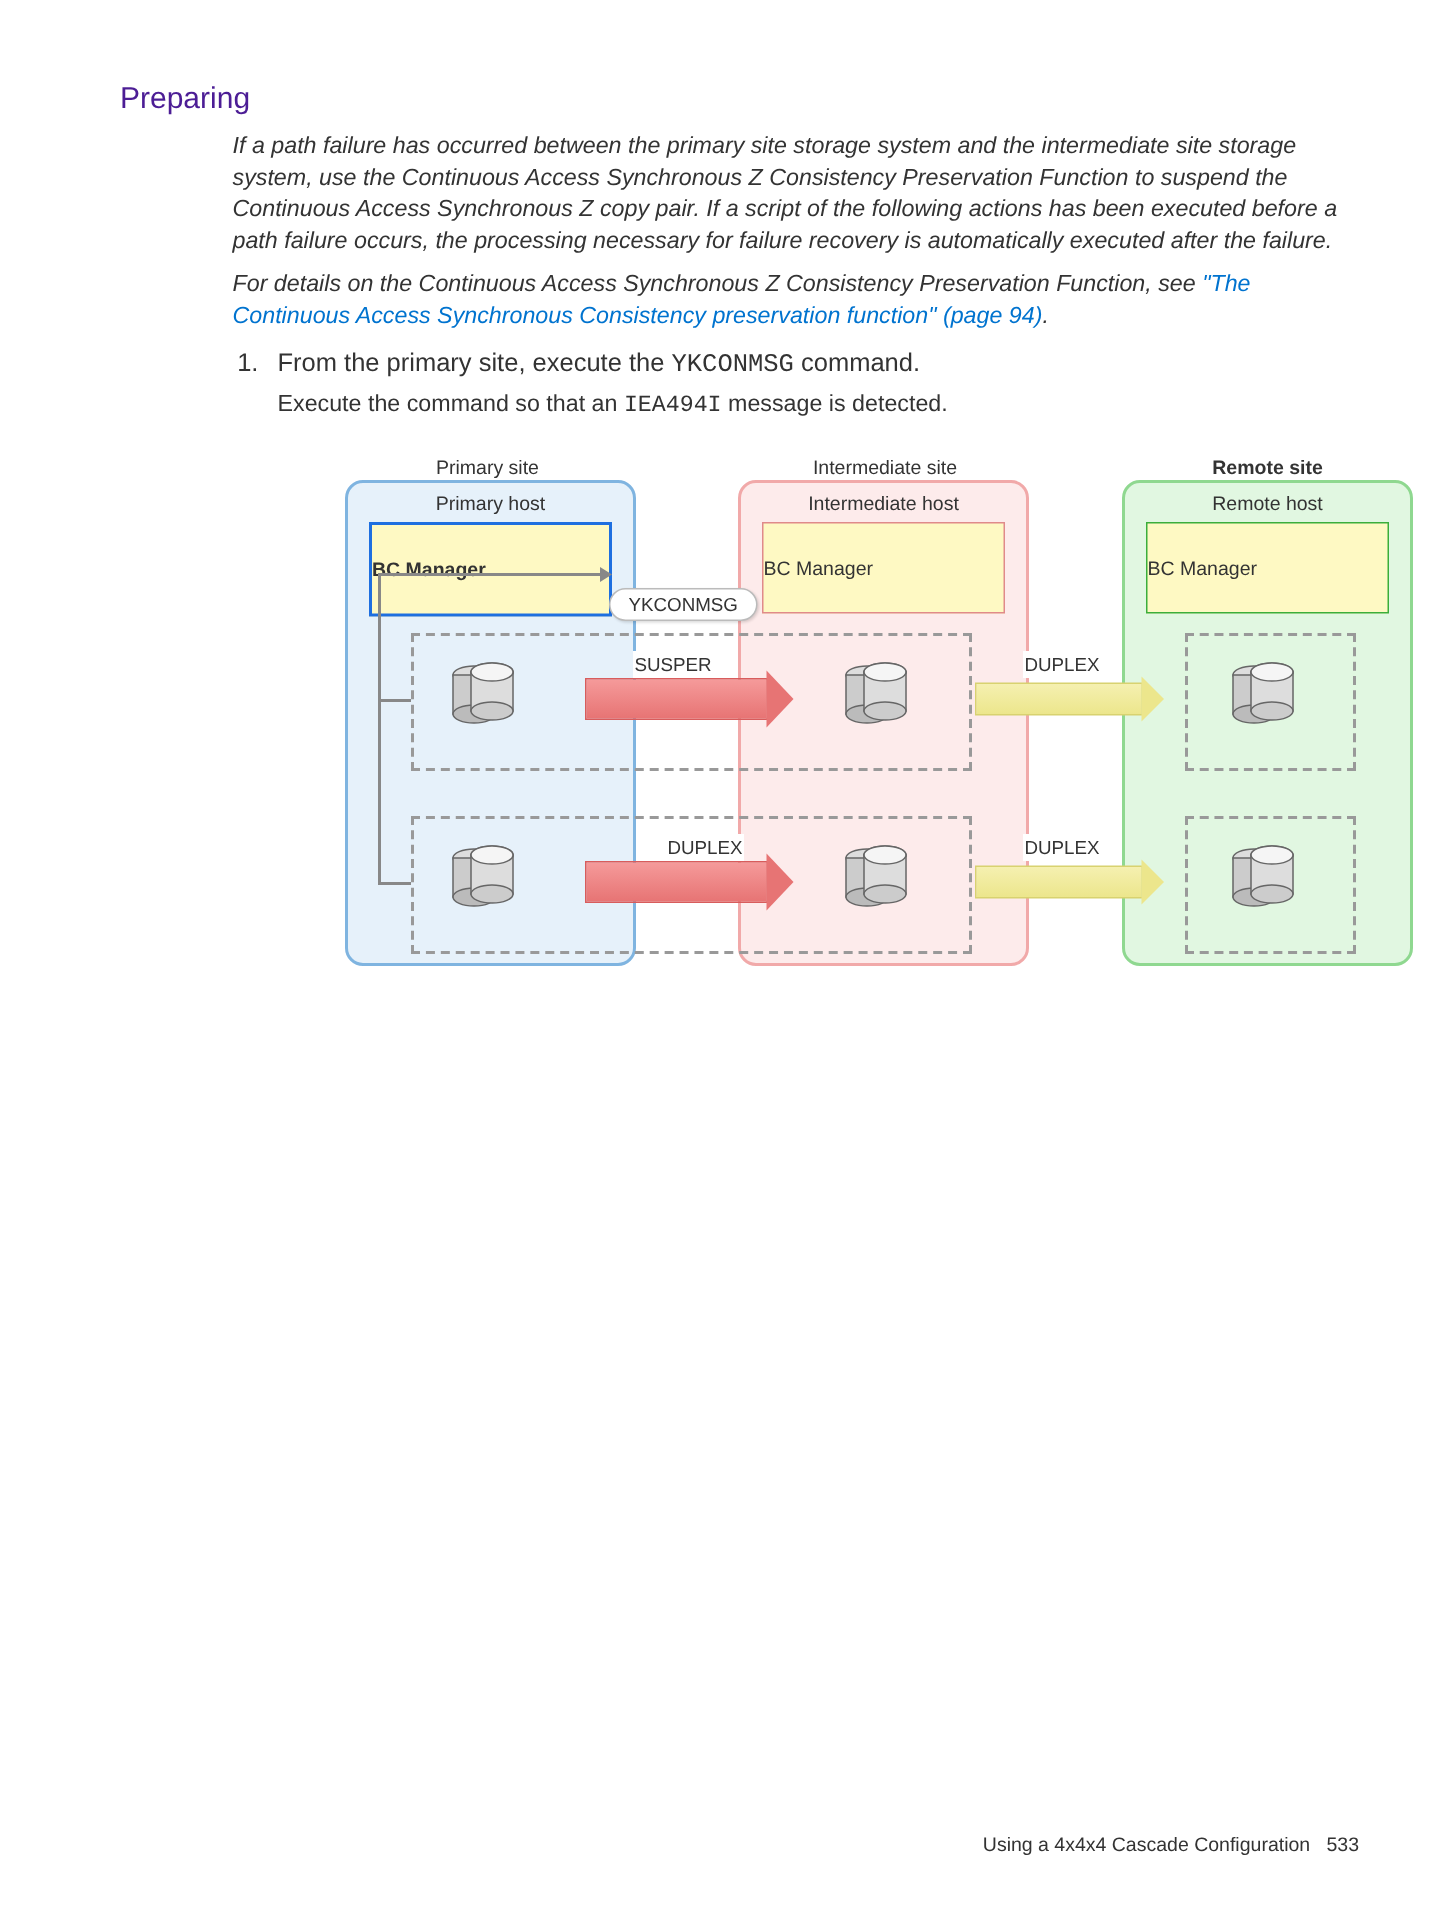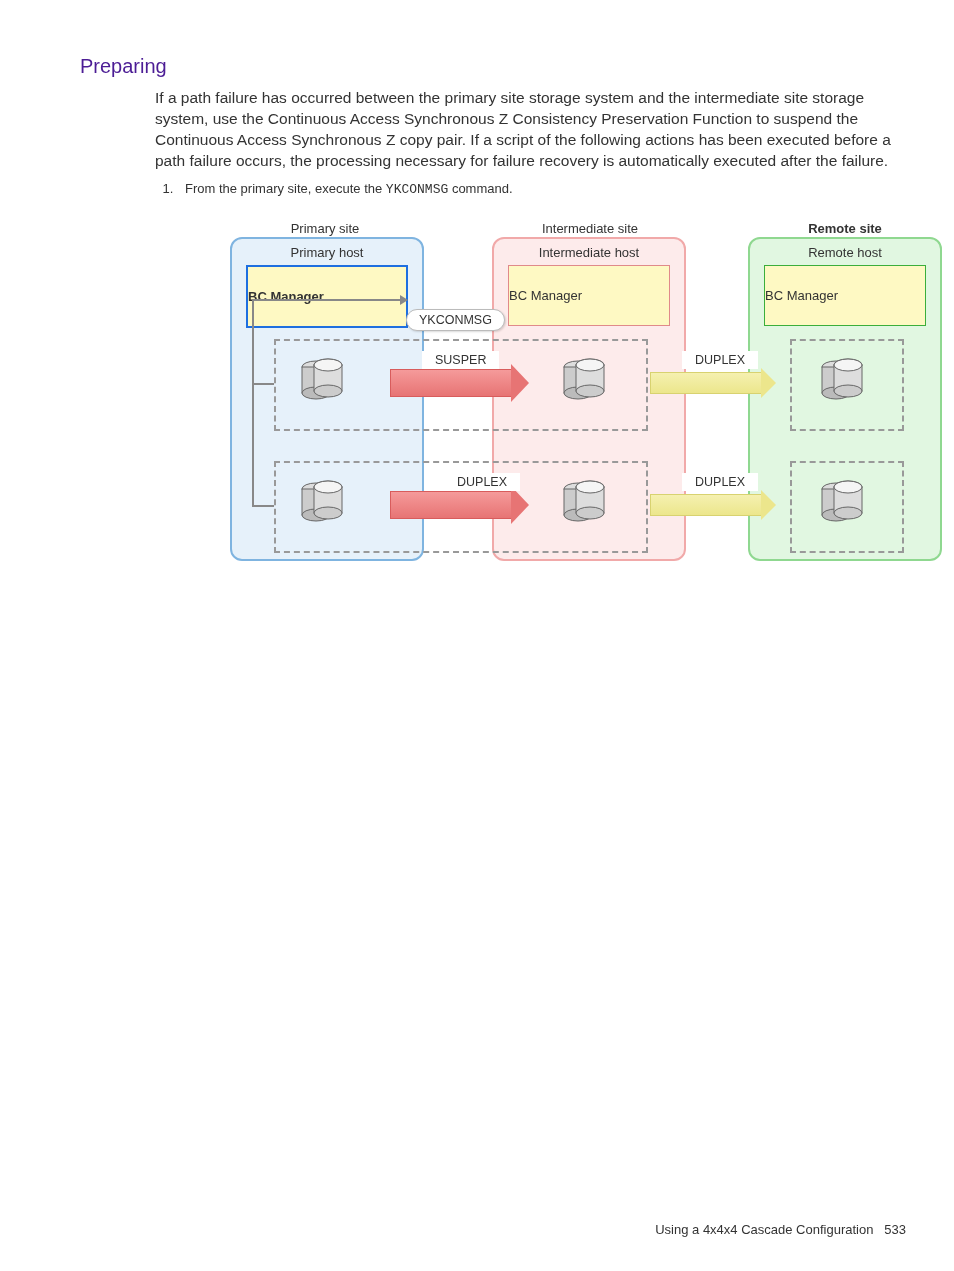--- a/index.html
+++ b/index.html
@@ -21,28 +21,29 @@
     font-weight: 400;
     font-size: 20px;
     margin: 0 0 10px 0;
   }
   .body-text {
     margin-left: 75px;
     margin-right: 10px;
     font-size: 15.5px;
     line-height: 1.35;
     color: #333;
+    font-style: italic;
   }
   .body-text p { margin: 0 0 8px 0; }
   a.link { color: #0073CF; text-decoration: none; }
   ol.steps {
     margin: 6px 0 0 75px;
     padding-left: 22px;
   }
-  ol.steps li { padding-left: 8px; margin-bottom: 4px; font-size: 13px; line-height:1.4;}
+  ol.steps li { padding-left: 8px; margin-bottom: 4px; font-size: 17px; line-height:1.4;}
   .substep { margin-left: 105px; font-size:15.5px; line-height:1.4; }
   code.mono { font-family: "Courier New", monospace; }
 
   
   .diagram-wrap {
     margin: 18px 0 0 150px;
     width: 760px;
   }
   .diagram {
     position: relative;
@@ -88,21 +89,21 @@
     position:absolute; width:54px; height:48px;
   }
   .db svg { width:100%; height:100%; }
 
   .pill {
     position:absolute; background:#fff; border:1px solid #bbb;
     border-radius: 14px; font-size:12.5px; padding:3px 12px;
     box-shadow: 1px 1px 2px rgba(0,0,0,0.15);
   }
   .state-label {
-    position:absolute; background:#fff; font-size:12.5px; padding:1px 12px;
+    position:absolute; background:#fff; font-size:12.5px; padding:1px 0;
     border:1px solid transparent;
   }
   .arrow-red {
     position:absolute; height:26px;
     background: linear-gradient(#F59A9A,#E77474);
     border:1px solid #D85C5C;
   }
   .arrow-red::after{
     content:""; position:absolute; right:-18px; top:-6px;
     border-left:18px solid #E77474;
@@ -137,27 +138,33 @@
   }
 </style>
 </head>
 <body>
 
 <div class="page">
   <h2 class="section">Preparing</h2>
 
   <div class="body-text">
     <p>If a path failure has occurred between the primary site storage system and the intermediate site storage system, use the Continuous Access Synchronous Z Consistency Preservation Function to suspend the Continuous Access Synchronous Z copy pair. If a script of the following actions has been executed before a path failure occurs, the processing necessary for failure recovery is automatically executed after the failure.</p>
+    <p>
+      <span>For details on the Continuous Access Synchronous Z Consistency Preservation Function, see </span><a class="link" href="#">"The Continuous Access Synchronous Consistency preservation function" (page 94)</a><span>.</span>
+    </p>
   </div>
 
   <ol class="steps">
     <li>
       <span>From the primary site, execute the </span><code class="mono">YKCONMSG</code><span> command.</span>
     </li>
   </ol>
+  <div class="substep">
+    <span>Execute the command so that an </span><code class="mono">IEA494I</code><span> message is detected.</span>
+  </div>
 
   <div class="diagram-wrap">
     <div class="diagram">
 
       <div class="site-label" style="left:30px; width:130px;text-align:center;">Primary site</div>
       <div class="site-label" style="left:290px; width:140px;">Intermediate site</div>
       <div class="site-label" style="left:550px; width:130px;font-weight:bold;">Remote site</div>
 
       <div class="col primary">
         <div class="host-label">Primary host</div>

